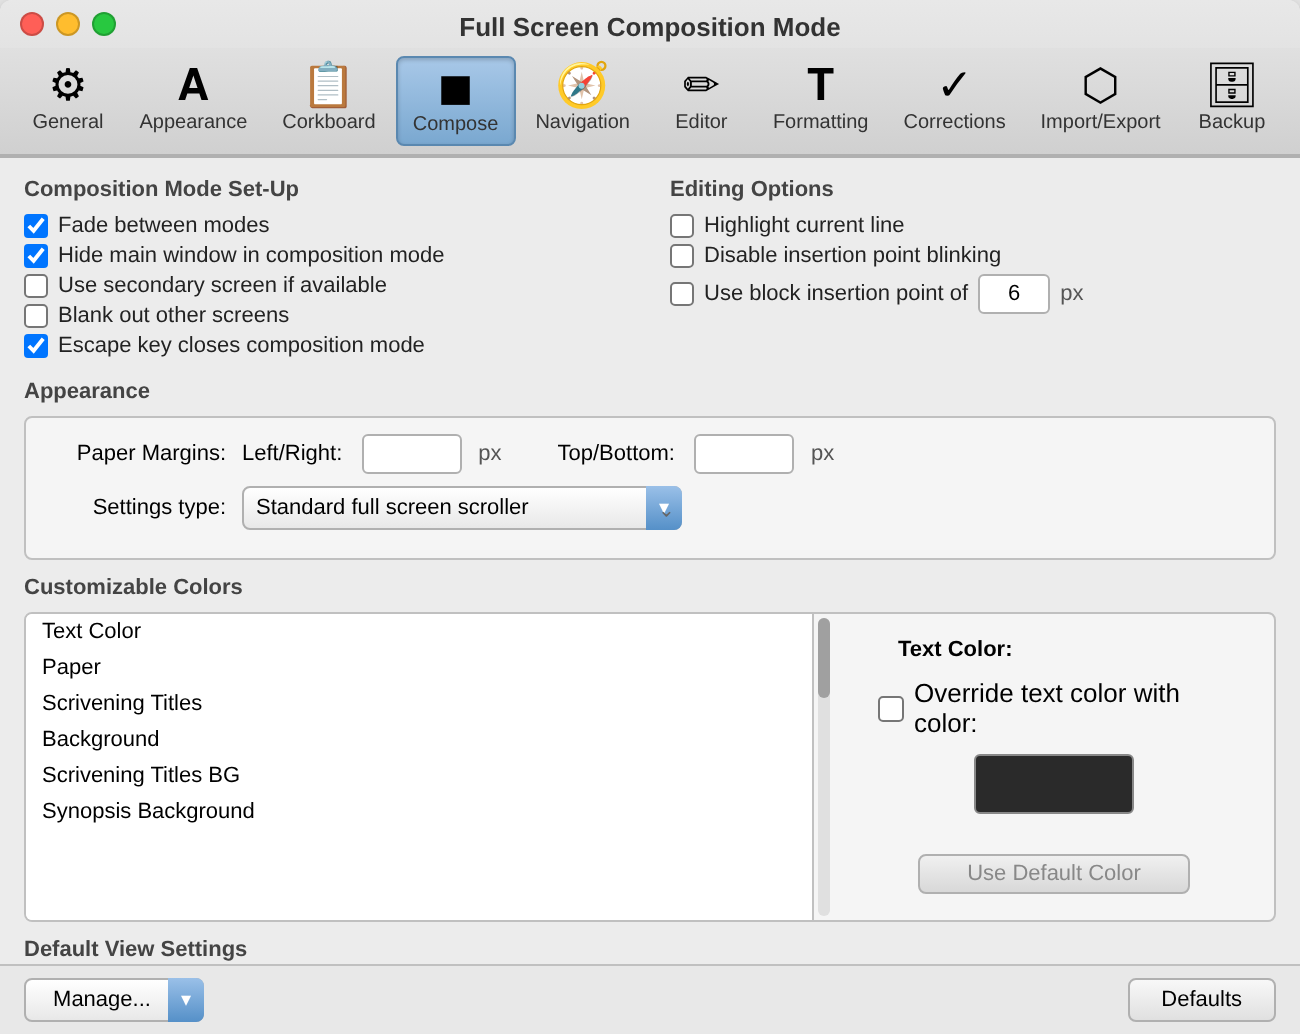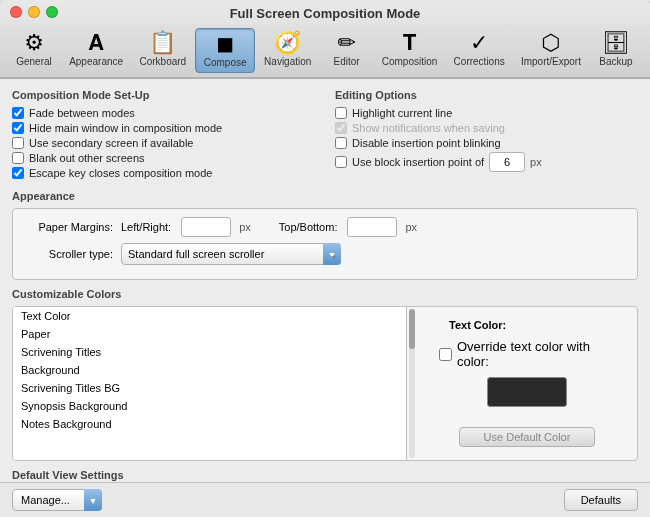--- a/index.html
+++ b/index.html
@@ -287,20 +287,21 @@
       height: 22px;
       border: 1px solid #b0b0b0;
       border-radius: 4px;
       background: linear-gradient(to bottom, #fff, #e8e8e8);
       padding: 0 20px 0 8px;
       font-size: 11px;
       appearance: none;
       -webkit-appearance: none;
       cursor: pointer;
       min-width: 90px;
+      text-align: center;
     }
     .manage-arrow {
       position: absolute;
       right: 0;
       top: 0;
       bottom: 0;
       width: 18px;
       background: linear-gradient(to bottom, #9ac0e8, #5590c8);
       border-radius: 0 4px 4px 0;
       display: flex;
@@ -367,21 +368,21 @@
         <div class="toolbar-item">
           <span class="toolbar-icon">🧭</span>
           <span class="toolbar-label">Navigation</span>
         </div>
         <div class="toolbar-item">
           <span class="toolbar-icon">✏</span>
           <span class="toolbar-label">Editor</span>
         </div>
         <div class="toolbar-item">
           <span class="toolbar-icon">𝐓</span>
-          <span class="toolbar-label">Composition</span>
+          <span class="toolbar-label">Formatting</span>
         </div>
         <div class="toolbar-item">
           <span class="toolbar-icon">✓</span>
           <span class="toolbar-label">Corrections</span>
         </div>
         <div class="toolbar-item">
           <span class="toolbar-icon">⬡</span>
           <span class="toolbar-label">Import/Export</span>
         </div>
         <div class="toolbar-item">
@@ -415,24 +416,20 @@
         <div class="checkbox-row">
           <input type="checkbox" id="escape" checked="" style="">
           <label for="escape">Escape key closes composition mode</label>
         </div>
       </div>
       <div class="col">
         <div class="section-title">Editing Options</div>
         <div class="checkbox-row">
           <input type="checkbox" id="highlight" style="">
           <label for="highlight">Highlight current line</label>
-        </div>
-        <div class="checkbox-row">
-          <input type="checkbox" id="notify" checked="" disabled="" style="">
-          <label for="notify" class="disabled">Show notifications when saving</label>
         </div>
         <div class="checkbox-row">
           <input type="checkbox" id="disableInsert" style="">
           <label for="disableInsert">Disable insertion point blinking</label>
         </div>
         <div class="checkbox-row">
           <input type="checkbox" id="blockInsert" style="">
           <label for="blockInsert">Use block insertion point of</label>
           <input type="text" class="form-input" style="width: 36px;" value="6">
           <span class="form-unit">px</span>
@@ -446,21 +443,21 @@
         <div class="form-row">
           <span class="form-label">Paper Margins:</span>
           <span style="font-size:11px;margin-right:2px;">Left/Right:</span>
           <input type="text" class="form-input" style="">
           <span class="form-unit">px</span>
           <span style="font-size:11px;margin-left:20px;margin-right:2px;">Top/Bottom:</span>
           <input type="text" class="form-input" style="">
           <span class="form-unit">px</span>
         </div>
         <div class="form-row">
-          <span class="form-label">Scroller type:</span>
+          <span class="form-label">Settings type:</span>
           <div class="select-container">
             <select class="form-select">
               <option>Standard full screen scroller</option>
               <option>Fixed position scroller</option>
               <option>No scroller</option>
             </select>
             <div class="select-arrow">▾</div>
           </div>
         </div>
       </div>
@@ -470,21 +467,20 @@
       <div class="section-title">Customizable Colors</div>
       <div class="colors-section">
         <div style="flex:1;display:flex;overflow:hidden;">
           <div class="color-list">
             <div class="color-list-item">Text Color</div>
             <div class="color-list-item">Paper</div>
             <div class="color-list-item">Scrivening Titles</div>
             <div class="color-list-item">Background</div>
             <div class="color-list-item">Scrivening Titles BG</div>
             <div class="color-list-item">Synopsis Background</div>
-            <div class="color-list-item">Notes Background</div>
           </div>
           <div class="scrollbar-track">
             <div class="scrollbar-thumb"></div>
           </div>
         </div>
         <div class="color-edit-panel">
           <div class="color-edit-title">Text Color:</div>
           <div class="color-override-row">
             <input type="checkbox" id="overrideColor" style="">
             <label for="overrideColor">Override text color with color:</label>

